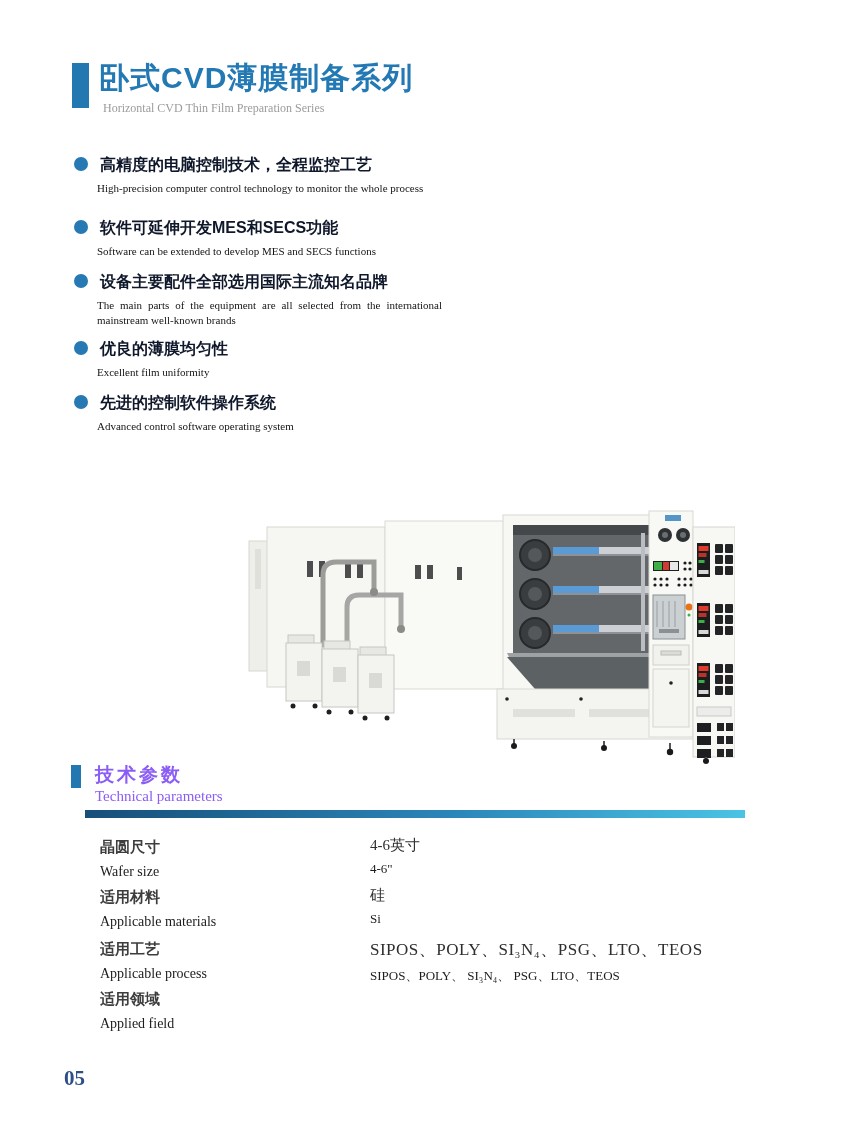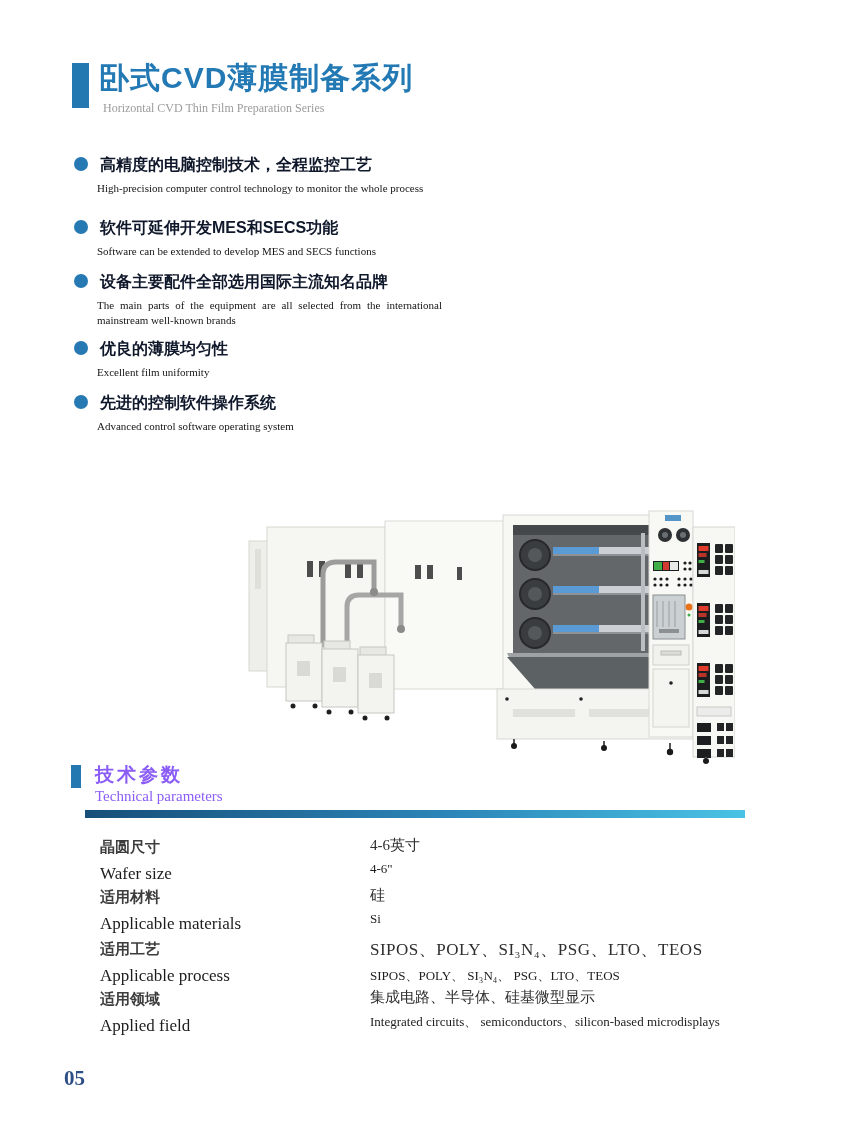--- a/index.html
+++ b/index.html
@@ -39,21 +39,21 @@
     position:absolute; left:95px; top:788px; font-family:"Liberation Serif", serif;
     font-size:15px; color:#8b5cf6; white-space:nowrap;
   }
   .gradient-bar {
     position:absolute; left:85px; top:810px; width:660px; height:8px;
     background:linear-gradient(90deg, #174f79 0%, #2b85b8 55%, #4ac3e4 100%);
   }
   
   .param-row { position:absolute; left:100px; width:660px; }
   .param-label-cn { font-size:15px; font-weight:bold; color:#3d3d3d; white-space:nowrap; }
-  .param-label-en { margin-top:7px; font-family:"Liberation Serif", serif; font-size:17px; color:#1c1c1c; white-space:nowrap; }
+  .param-label-en { margin-top:7px; font-family:"Liberation Serif", serif; font-size:14px; color:#1c1c1c; white-space:nowrap; }
   .param-value { position:absolute; left:270px; top:-2px; width:390px; }
   .param-value-cn { font-size:15px; color:#2e2e2e; white-space:nowrap;font-family:Liberation Serif, serif; }
   .param-value-en { margin-top:6px; font-family:"Liberation Serif", serif; font-size:13px; color:#1c1c1c; white-space:nowrap; }
   .param-row.lg .param-value-cn { font-size:17px; letter-spacing:0.5px; }
   
   .page-number {
     position:absolute; left:64px; top:1066px; font-family:"Liberation Serif", serif;
     font-size:21px; font-weight:bold; color:#2d4e86;
   }
 </style>
@@ -316,21 +316,17 @@
       <div class="param-value-cn">SIPOS、POLY、SI₃N₄、PSG、LTO、TEOS</div>
       <div class="param-value-en">SIPOS、POLY、 SI₃N₄、 PSG、LTO、TEOS</div>
     </div>
   </div>
 
   <div class="param-row" style="top:990px">
     <div class="param-label">
       <div class="param-label-cn">适用领域</div>
       <div class="param-label-en">Applied field</div>
     </div>
-    <div class="param-value">
-      <div class="param-value-cn">集成电路、半导体、硅基微型显示</div>
-      <div class="param-value-en">Integrated circuits、 semiconductors、silicon-based microdisplays</div>
-    </div>
   </div>
 
   <div class="page-number">05</div>
 
 </div>
 
 </body></html>

